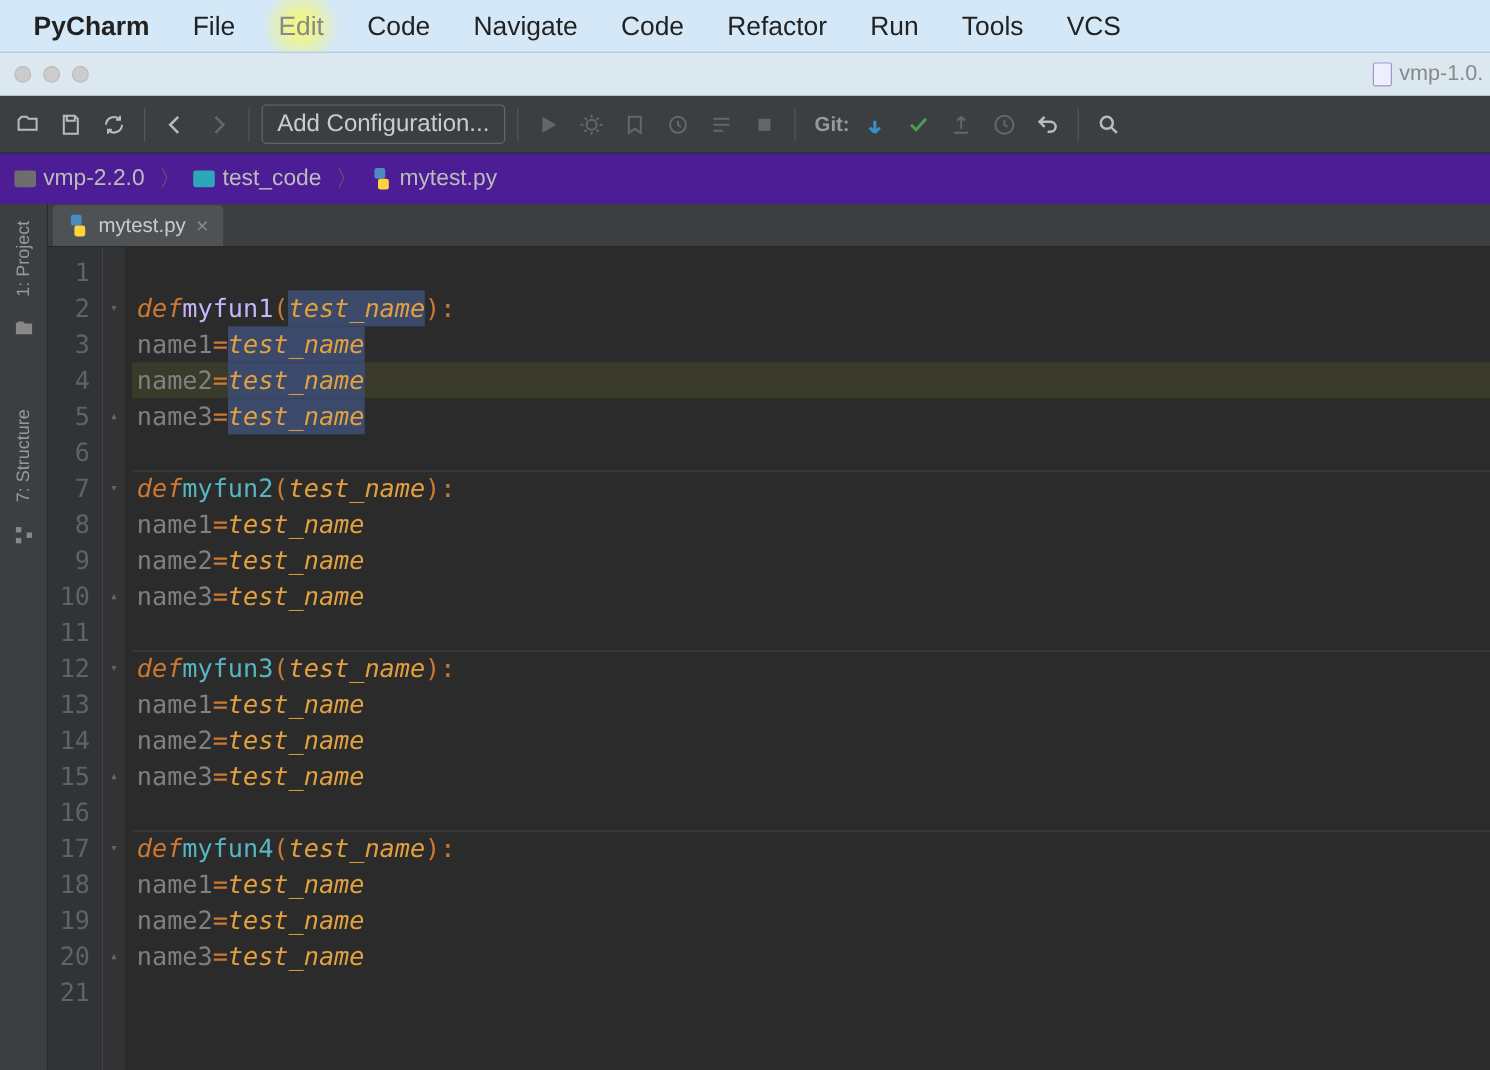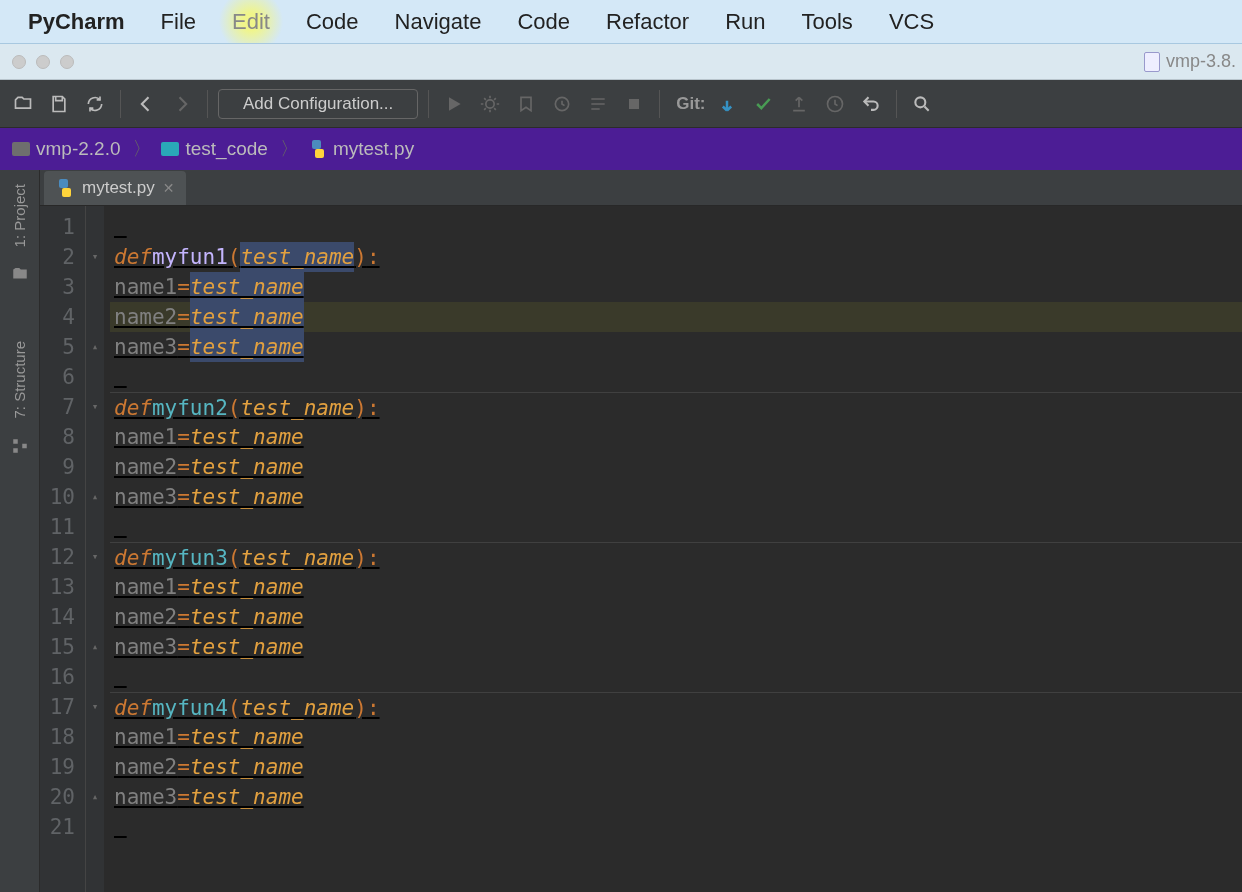--- a/index.html
+++ b/index.html
@@ -14,21 +14,21 @@
 
 .titlebar { background:#dbe8f0; height:36px; display:flex; align-items:center; padding:0 12px; position:relative; border-bottom:1px solid #b8c4cc; }
 .traffic-lights { display:flex; gap:10px; }
 .traffic-lights .dot { width:14px; height:14px; border-radius:50%; background:#ccc; border:1px solid #bbb; }
 .titlebar .win-title { position:absolute; right:6px; display:flex; align-items:center; color:#888; font-size:18px; gap:6px; }
 
 
 .toolbar { background:#3c3f41; height:48px; display:flex; align-items:center; padding:0 8px; border-bottom:1px solid #2b2b2b; gap:6px; }
 .toolbar .tb-btn { width:30px; height:30px; display:flex; align-items:center; justify-content:center; color:#bbbbbb; cursor:pointer; }
 .toolbar .tb-sep { width:1px; height:28px; background:#555; margin:0 4px; }
-.toolbar .config-btn { border:1px solid #666; border-radius:4px; padding:4px 24px; color:#ccc; font-size:17px; cursor:pointer; }
+.toolbar .config-btn { border:1px solid #666; border-radius:4px; padding:4px 12px; color:#ccc; font-size:20px; cursor:pointer; }
 .toolbar .disabled { color:#666; }
 .toolbar .git-label { color:#999; font-size:17px; margin-left:6px;font-weight:bold; }
 
 
 .breadcrumbs { background:#4c1d95; height:42px; display:flex; align-items:center; padding:0 8px; font-size:19px; }
 .crumb { display:flex; align-items:center; color:#bbbbbb; padding:0 6px 0 4px; gap:6px; cursor:pointer; position:relative; }
 .crumb::after { content:"〉"; color:#666; margin-left:6px; }
 .crumb:last-child::after { content:""; }
 .folder-icon { width:18px; height:14px; background:#6e6e6e; border-radius:2px; display:inline-block; }
 .folder-icon.teal { background:#2aa8b8; }
@@ -47,21 +47,21 @@
 .editor-tabs { background:#3c3f41; height:36px; display:flex; align-items:flex-end; border-bottom:1px solid #282828; }
 .editor-tab { background:#4e5254; padding:7px 12px; display:flex; align-items:center; gap:8px; color:#ccc; font-size:17px; border-top-left-radius:4px; border-top-right-radius:4px; margin-left:4px; cursor:pointer; }
 .editor-tab .close { color:#888; font-size:14px; }
 
 .editor { flex:1; display:flex; background:#2b2b2b; font-family:Menlo,Monaco,Consolas,monospace; font-size:21px; line-height:30px; }
 .line-numbers { background:#313335; color:#606366; text-align:right; padding:6px 10px 6px 8px; user-select:none; border-right:1px solid #444; min-width:46px;}
 .line-numbers .ln { height:30px; }
 .gutter2 { width:18px; background:#313335; padding-top:6px; }
 .gutter2 .fold { height:30px; display:flex; align-items:center; justify-content:center; color:#666; font-size:11px; }
 .code { flex:1; padding:6px 0 6px 6px; white-space:pre; }
-.code .line { height:30px; display:flex; align-items:flex-start; padding-left:4px;text-decoration:underline; }
+.code .line { height:30px; display:flex; align-items:flex-end; padding-left:4px; }
 .code .line.current { background:#3a3a2a; }
 .code .line.topline { border-top:1px solid #404040; }
 
 .kw { color:#cc7832; font-style:italic; }
 .fn { color:#56b6c2; }
 .fn1 { color:#c4b5fd; }
 .param { color:#e2a03f; font-style:italic; }
 .paramsel { background:#3b4a6b; }
 .var { color:#808080; }
 .op { color:#cc7832; }
@@ -88,21 +88,21 @@
 </div>
 
 <div class="titlebar">
   <div class="traffic-lights">
     <div class="dot"></div>
     <div class="dot"></div>
     <div class="dot"></div>
   </div>
   <div class="win-title">
     <span style="display:inline-block;width:16px;height:20px;background:#eef;border:1px solid #99c;border-radius:2px;"></span>
-    <span>vmp-3.8.</span>
+    <span>vmp-1.0.</span>
   </div>
 </div>
 
 <div class="toolbar">
   <div class="tb-btn">
       <svg viewBox="0 0 24 24" fill="none" stroke="currentColor" stroke-width="2">
         <path d="M3 7l3-3h5l2 2h8v11H3z"></path>
       </svg>
     </div>
   <div class="tb-btn">

